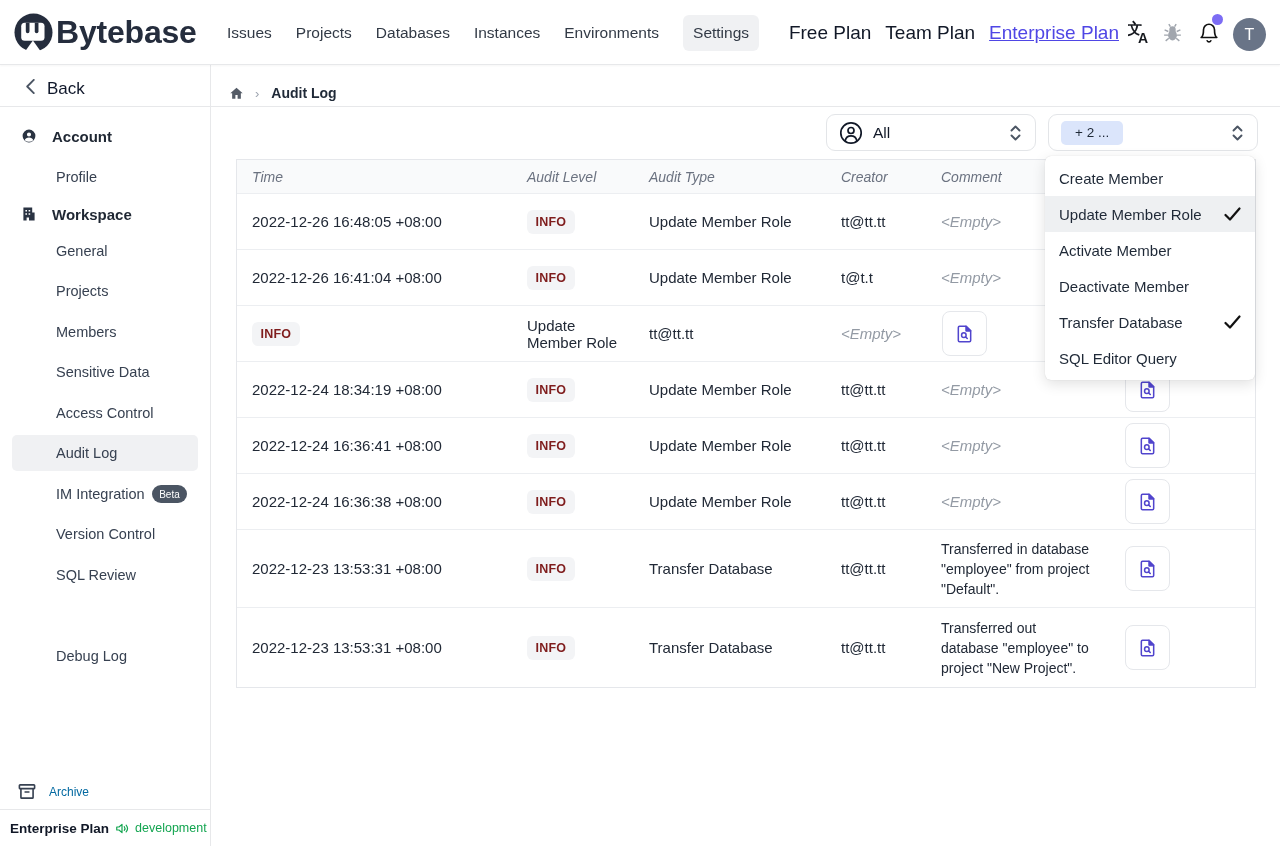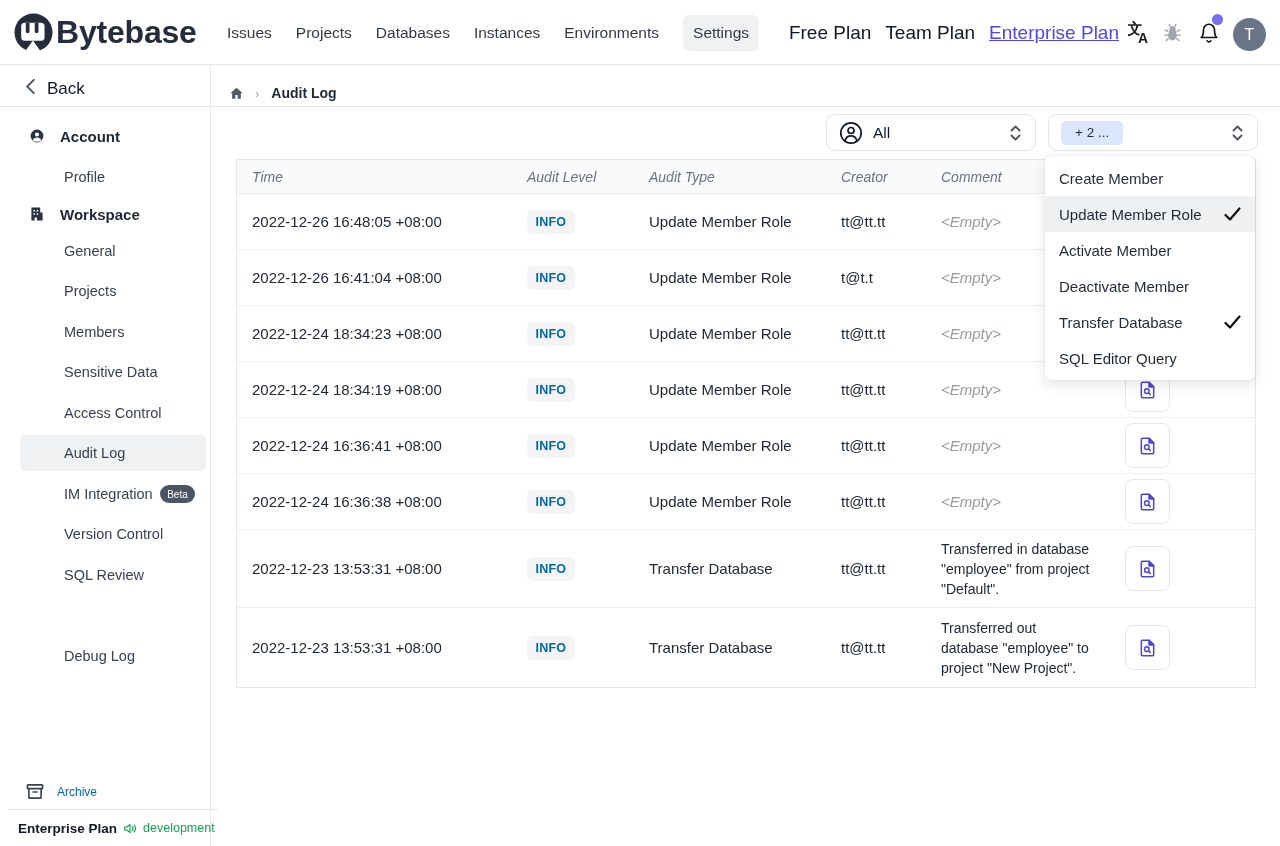--- a/index.html
+++ b/index.html
@@ -50,21 +50,21 @@
   border-radius:9px; background:#fff; display:flex; align-items:center; }
 .chip { background:#dbe5fb; color:#1f2937; border-radius:5px; font-size:13.5px; padding:4.5px 14px; margin-left:12px;}
 
 #tbl { position:absolute; left:236px; top:159px; width:1020px; border:1px solid #e5e7eb; }
 .trow { display:grid; grid-template-columns:275px 122px 192px 100px 183px 146px; align-items:center; }
 #thead { height:33px; background:#f9fafb; color:#6b7280; font-size:14px; font-weight:500;font-style:italic; }
 .trow > div { padding-left:15px; }
 .body-row { border-top:1px solid #eceef1; font-size:15px; color:#212936; height:56px; }
 .tall { height:78px; }
 .tall2 { height:80px; }
-.info-badge { display:inline-block; background:#f3f4f6; color:#0369a1; font-size:12.5px; font-weight:bold;
+.info-badge { display:inline-block; background:#f3f4f6; color:#7f1d1d; font-size:12.5px; font-weight:bold;
   padding:5px 8.5px; border-radius:6px; letter-spacing:.2px; }
 .empty { color:#939aa4; font-style:italic; }
 .cmt { font-size:14px; line-height:20px; color:#212936; width:156px; }
 .docbtn { width:45px; height:45px; border:1px solid #e5e7eb; border-radius:8px; background:#fff;
   display:flex; align-items:center; justify-content:center; margin-left:16px; }
 
 #menu { position:absolute; left:1045px; top:156px; width:210px; height:224px; background:#fff;
   border-radius:6px; box-shadow:0 4px 14px rgba(0,0,0,.12), 0 0 1px rgba(0,0,0,.18); z-index:10; padding-top:4px; }
 .mi { height:36px; display:flex; align-items:center; padding:0 14px 0 14px; font-size:15px; color:#1f2937; }
 .mi.sel { background:#eef0f2; }
@@ -132,21 +132,21 @@
   <div id="crumb">
     <svg width="13" height="13" viewBox="0 0 20 20" fill="#545b66">
         <path d="M10 1 L19.5 9.6 h-2.8 v8.4 h-5 v-5.8 h-3.4 v5.8 h-5 V9.6 H0.5 Z"></path>
       </svg>
     <span class="gt">›</span>
     <span>Audit Log</span>
   </div>
 </div>
 
 <div id="sidebar"></div>
-<div style="position:absolute;left:8px;top:0;width:210px;height:610px">
+<div style="position:absolute;left:0;top:0;width:210px;height:610px">
     <div class="side-item side-head" style="top:118px">
       <svg width="16" height="16" viewBox="0 0 20 20" fill="#2a3342">
         <path d="M10 2 a8 8 0 1 1 0 16 a8 8 0 0 1 0 -16 z M10 5.5 a2.6 2.6 0 1 0 0 5.2 a2.6 2.6 0 0 0 0 -5.2 z M10 12 c-2.6 0 -4.6 1.3 -5.3 3.2 a8 8 0 0 0 10.6 0 C14.6 13.3 12.6 12 10 12 z" fill-rule="evenodd"></path>
       </svg>
       <span>Account</span>
     </div>
     <div class="side-item side-head" style="top:196px">
       <svg width="16" height="16" viewBox="0 0 20 20" fill="#2a3342">
         <path d="M3 2 h11 v16 h-4 v-3.5 h-3 V18 H3 Z M5.5 5 h2 v2 h-2 z M9.5 5 h2 v2 h-2 z M5.5 9 h2 v2 h-2 z M9.5 9 h2 v2 h-2 z M14 8 h3 v10 h-3 z" fill-rule="evenodd"></path>
       </svg>
@@ -259,21 +259,20 @@
           <svg width="19" height="20" viewBox="0 0 20 21" fill="none" stroke="#5145cd" stroke-width="1.6" stroke-linejoin="round" stroke-linecap="round">
   <path d="M11.6 2.3 H4.8 a1.3 1.3 0 0 0 -1.3 1.3 v13.8 a1.3 1.3 0 0 0 1.3 1.3 h10.4 a1.3 1.3 0 0 0 1.3 -1.3 V7.2 Z"></path>
   <path d="M11.6 2.3 V7.2 H16.5 Z" fill="#5145cd"></path>
   <circle cx="9.3" cy="11.7" r="2.4"></circle>
             <path d="M11.1 13.5 L12.9 15.3"></path>
 </svg>
         </div>
       </div>
   </div>
     <div class="trow body-row ">
-   <div>2022-12-24 18:34:23 +08:00</div>
    <div><span class="info-badge">INFO</span></div>
    <div>Update Member Role</div>
    <div>tt@tt.tt</div>
    <div style="padding-left:15px"><span class="empty">&lt;Empty&gt;</span></div>
    <div style="padding-left:0">
         <div class="docbtn">
           <svg width="19" height="20" viewBox="0 0 20 21" fill="none" stroke="#5145cd" stroke-width="1.6" stroke-linejoin="round" stroke-linecap="round">
   <path d="M11.6 2.3 H4.8 a1.3 1.3 0 0 0 -1.3 1.3 v13.8 a1.3 1.3 0 0 0 1.3 1.3 h10.4 a1.3 1.3 0 0 0 1.3 -1.3 V7.2 Z"></path>
   <path d="M11.6 2.3 V7.2 H16.5 Z" fill="#5145cd"></path>
   <circle cx="9.3" cy="11.7" r="2.4"></circle>

